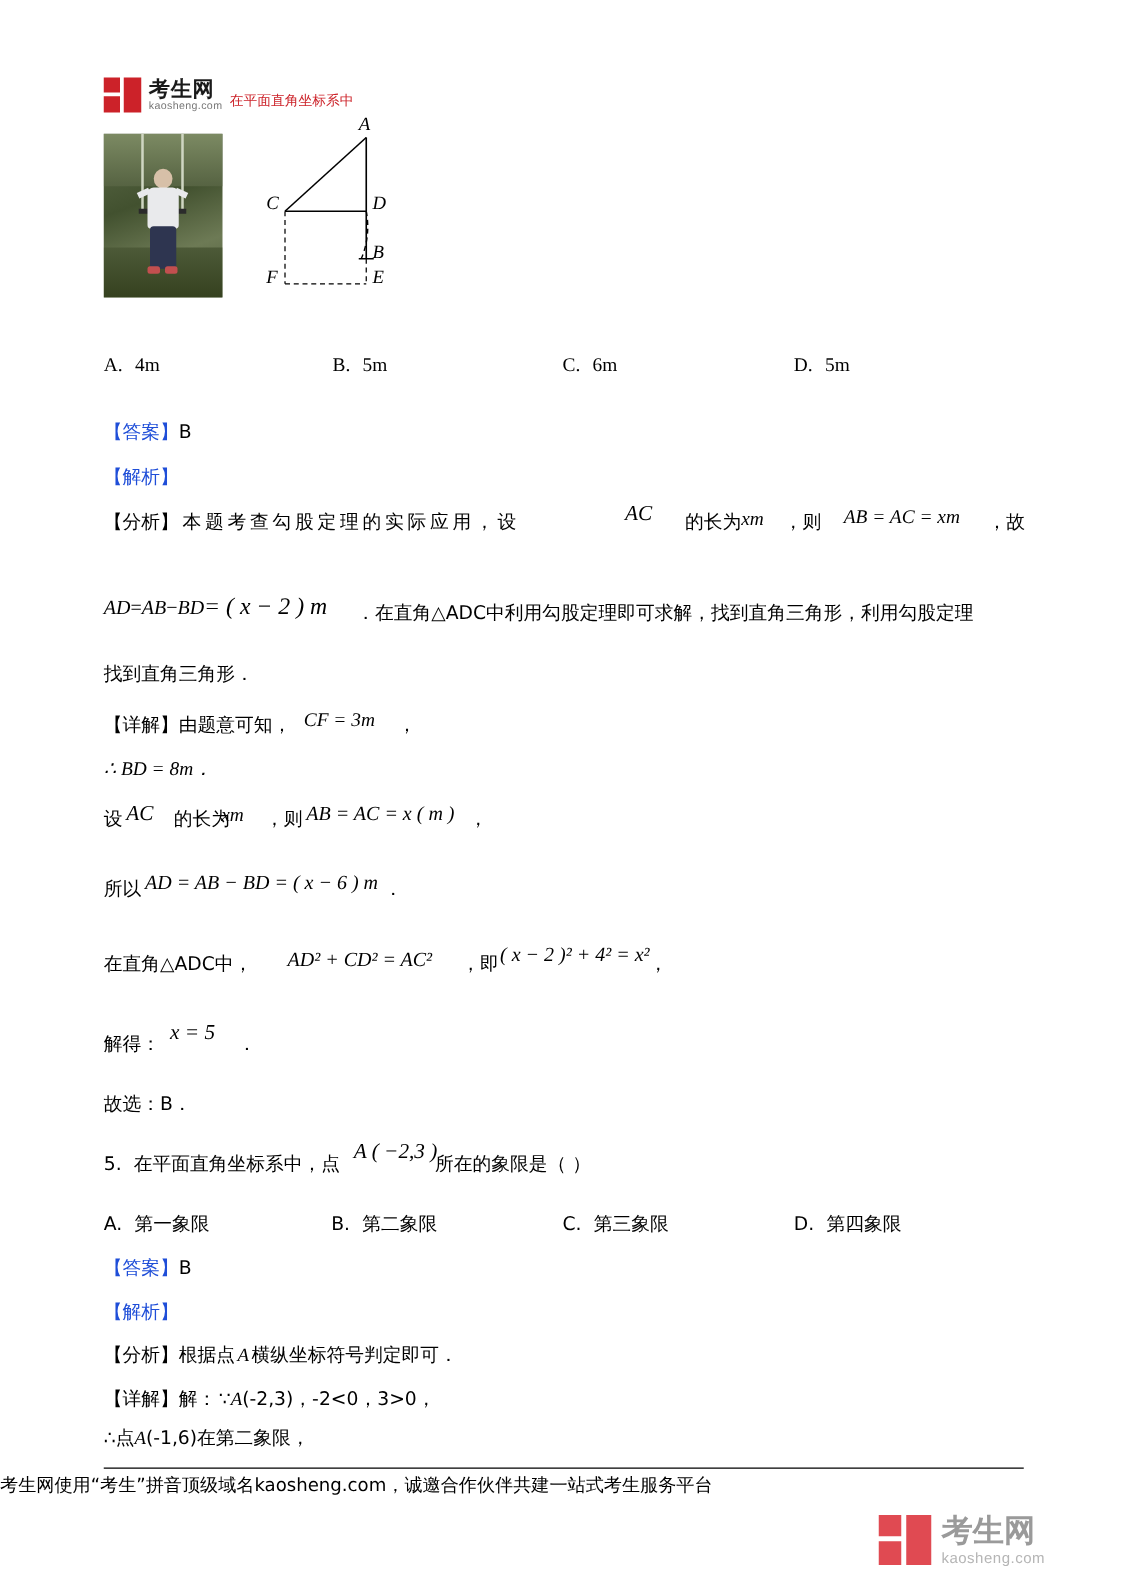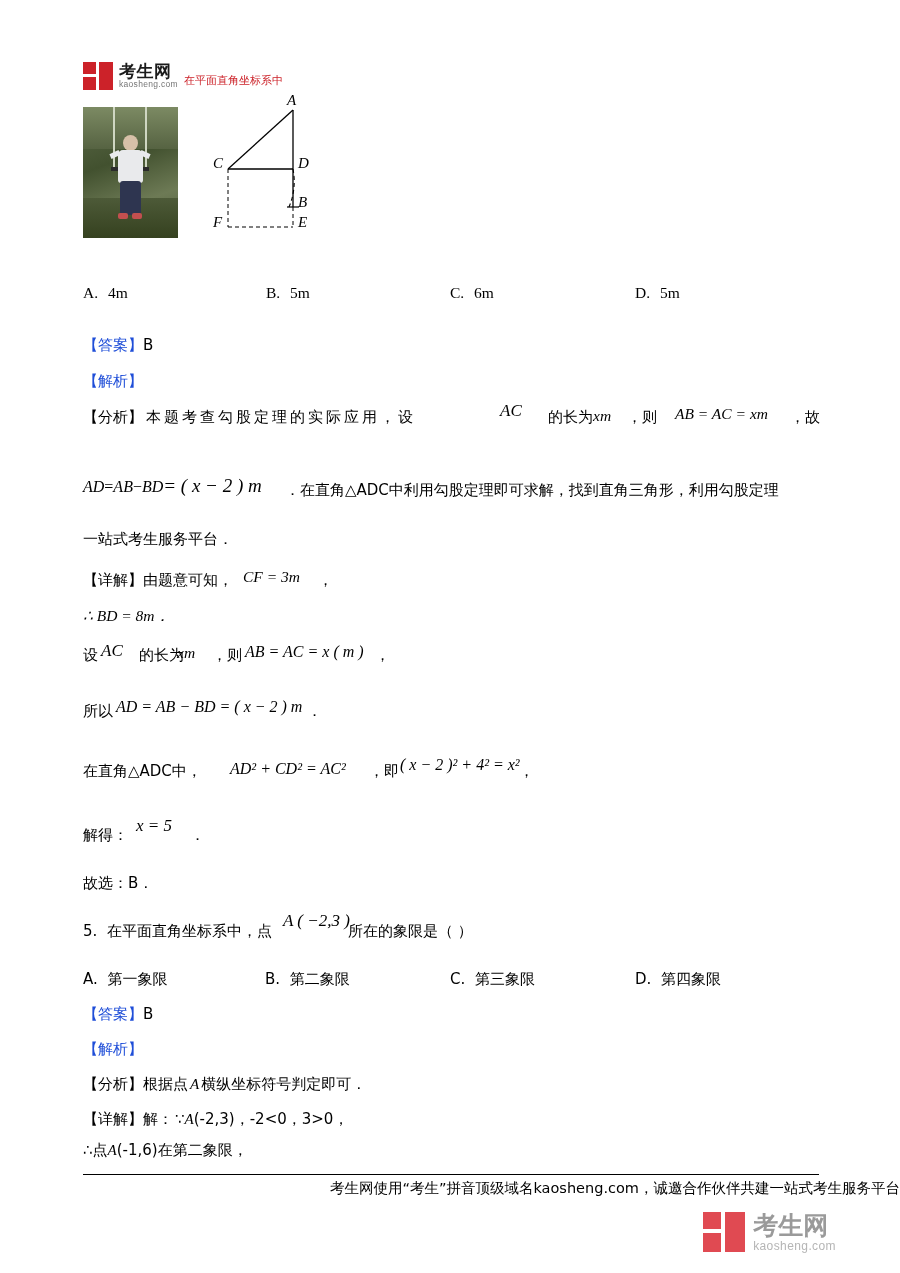--- a/index.html
+++ b/index.html
@@ -167,21 +167,21 @@
     left: 83px;
     top: 1174px;
     width: 736px;
     border-top: 1px solid #000;
   }
   .footer-text {
     position: absolute;
     left: 0;
     top: 1179px;
     width: 900px;
-    text-align: right;
+    text-align: left;
     font-family: "DejaVu Sans", sans-serif;
     font-size: 14.5px;
     color: #000;
   }
   .footer-logo {
     position: absolute;
     right: 64px;
     top: 1212px;
     display: flex;
     align-items: center;
@@ -298,40 +298,40 @@
   <div class="txt mathi" style="left:593px; top:404px;">xm</div>
   <div class="txt cn" style="left:627px; top:406px;">，则</div>
   <div class="txt mathi" style="left:675px; top:402px;">AB = AC = xm</div>
   <div class="txt cn" style="left:790px; top:406px;">，故</div>
 
   <div class="txt mathi" style="left:83px; top:472px; font-size:16px;">
     <span>AD</span><span style="font-style:normal;">=</span><span>AB</span><span style="font-style:normal;">−</span><span>BD</span><span class="bigparen">= ( x − 2 ) m</span>
   </div>
   <div class="txt cn" style="left:285px; top:479px;">．在直角△ADC中利用勾股定理即可求解，找到直角三角形，利用勾股定理</div>
 
-  <div class="txt cn" style="left:83px; top:528px;">一站式考生服务平台．</div>
+  <div class="txt cn" style="left:83px; top:528px;">找到直角三角形．</div>
 
   <div class="txt cn" style="left:83px; top:569px;">
     <span>【详解】</span><span>由题意可知，</span>
   </div>
   <div class="txt mathi" style="left:243px; top:565px;">CF = 3m</div>
   <div class="txt cn" style="left:318px; top:569px;">，</div>
 
   <div class="txt mathi" style="left:83px; top:604px;">∴ BD = 8m．</div>
 
   <div class="txt cn" style="left:83px; top:644px;">设</div>
   <div class="txt mathi" style="left:101px; top:638px; font-size:17px;">AC</div>
   <div class="txt cn" style="left:139px; top:644px;">的长为</div>
   <div class="txt mathi" style="left:177px; top:641px;">xm</div>
   <div class="txt cn" style="left:212px; top:644px;">，则</div>
   <div class="txt mathi" style="left:245px; top:640px; font-size:16px;">AB = AC = x ( m )</div>
   <div class="txt cn" style="left:375px; top:644px;">，</div>
 
   <div class="txt cn" style="left:83px; top:700px;">所以</div>
-  <div class="txt mathi" style="left:116px; top:695px; font-size:16px;">AD = AB − BD = ( x − 2 ) m</div>
+  <div class="txt mathi" style="left:116px; top:695px; font-size:16px;">AD = AB − BD = ( x − 6 ) m</div>
   <div class="txt cn" style="left:307px; top:700px;">．</div>
 
   <div class="txt cn" style="left:83px; top:760px;">在直角△ADC中，</div>
   <div class="txt mathi" style="left:230px; top:757px; font-size:16px;">AD² + CD² = AC²</div>
   <div class="txt cn" style="left:369px; top:760px;">，即</div>
   <div class="txt mathi" style="left:400px; top:753px; font-size:16px;">( x − 2 )² + 4² = x²</div>
   <div class="txt cn" style="left:519px; top:760px;">，</div>
 
   <div class="txt cn" style="left:83px; top:824px;">解得：</div>
   <div class="txt mathi" style="left:136px; top:813px; font-size:17px;">x = 5</div>

